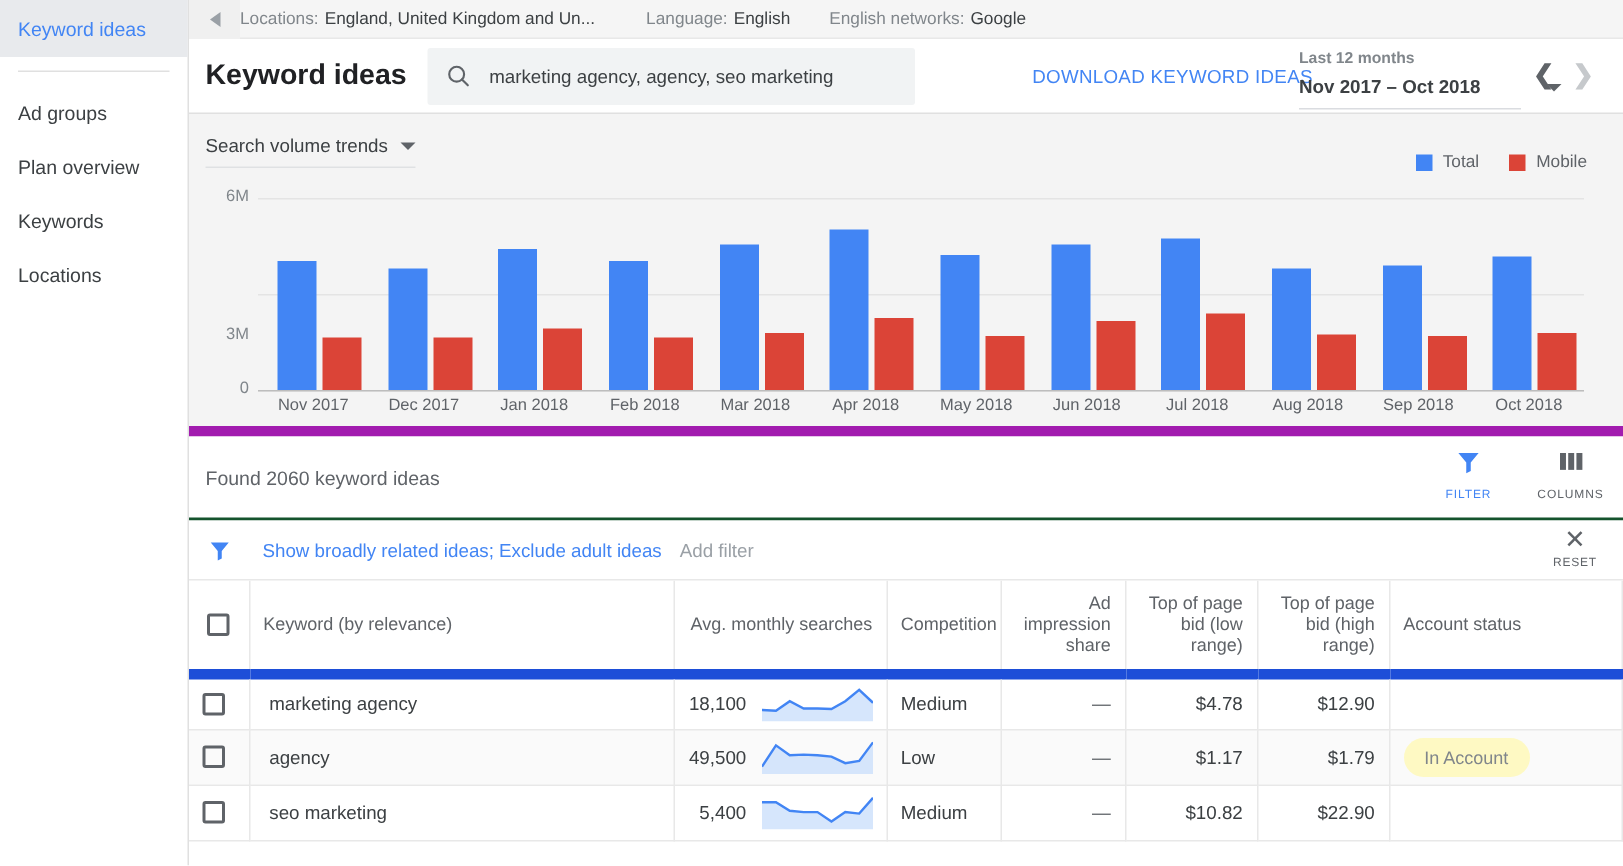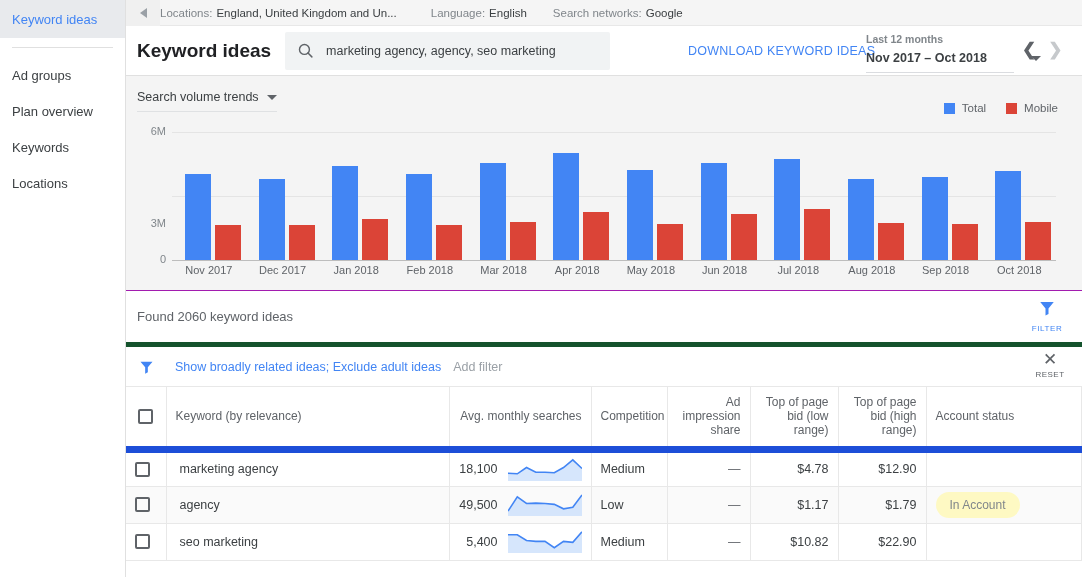--- a/index.html
+++ b/index.html
@@ -122,21 +122,21 @@
     border-top:5px solid #5f6368;
     margin-left: 44px;
   }
   .dr-underline { height:1px; background:#dadce0; width:148px; margin-top:3px;}
   .dr-arrow { font-size: 17px; color:#5f6368; padding: 0 6px; cursor:pointer; line-height: 38px;}
   .dr-arrow.dim { color:#c6c9cc; }
 
   
   .chartcard {
     background: #f4f4f4;
-    border-bottom: 1px solid #a21caf;
+    border-bottom: 7px solid #a21caf;
     height: 215px;
     position: relative;
   }
   .chart-title-row {
     display: flex; align-items: center;
     padding: 14px 0 0 11px;
   }
   .chart-title { font-size: 12.5px; color: #3c4043; }
   .chart-title-caret {
     width:0;height:0;
@@ -161,25 +161,25 @@
   .bar { position:absolute; bottom:0; width: 26px; }
   .bar.total { background:#4285f4; left: 13px; }
   .bar.mobile { background:#db4437; left: 43px; }
   .xlabels { position:absolute; left:46px; right:26px; top:132px; display:flex; }
   .xlab { flex:1 1 0; text-align:center; font-size:11px; color:#5f6368; white-space:nowrap;}
 
   
   .foundbar {
     height: 56px; background:#fff;
     display:flex; align-items:center;
-    border-bottom: 5px solid #14532d;
+    border-bottom: 2px solid #14532d;
     position: relative;
   }
   .found-text { font-size: 13px; color:#5f6368; margin-left: 11px; }
-  .tool-icons { position:absolute; right: 12px; top: 8px; display:flex; gap: 22px; flex-direction: column; }
+  .tool-icons { position:absolute; right: 12px; top: 8px; display:flex; gap: 22px; }
   .tool { width: 46px; text-align:center; cursor:pointer; }
   .tool-lbl { font-size: 8px; letter-spacing: .6px; margin-top: 3px; color:#5f6368; }
   .tool-lbl.blue { color:#4285f4; }
 
   
   .filterrow {
     height: 40px; background:#fff;
     display:flex; align-items:center;
     position: relative;
     border-bottom: 1px solid #e8e8e8;
@@ -269,21 +269,21 @@
       </div>
       <div class="ctx-chunk">
         <span class="ctx-label">Locations:</span>
         <span class="ctx-val">England, United Kingdom and Un...</span>
       </div>
       <div class="ctx-chunk ctx-sp1">
         <span class="ctx-label">Language:</span>
         <span class="ctx-val">English</span>
       </div>
       <div class="ctx-chunk ctx-sp2">
-        <span class="ctx-label">Search networks:</span>
+        <span class="ctx-label">English networks:</span>
         <span class="ctx-val">Google</span>
       </div>
     </div>
 
     <div class="header">
       <div class="page-title">Keyword ideas</div>
 
       <div class="searchbox">
         <span class="search-ico">
           <svg width="17" height="17" viewBox="0 0 24 24">

